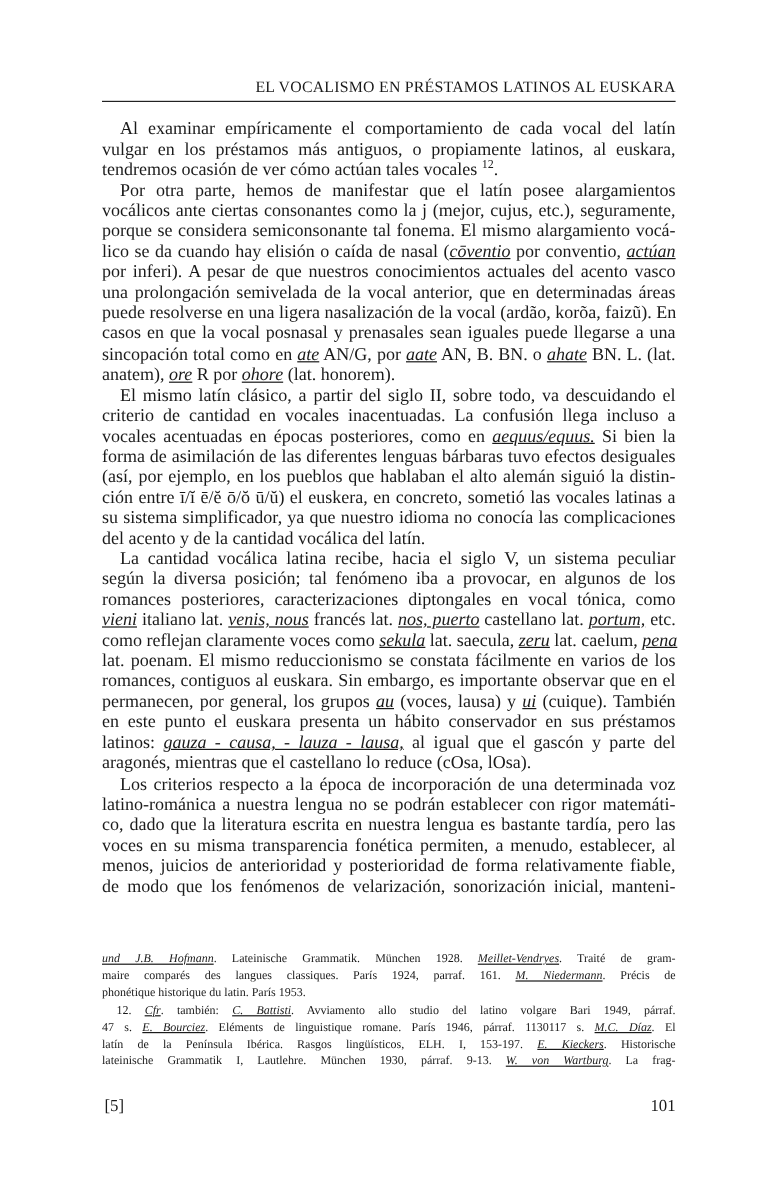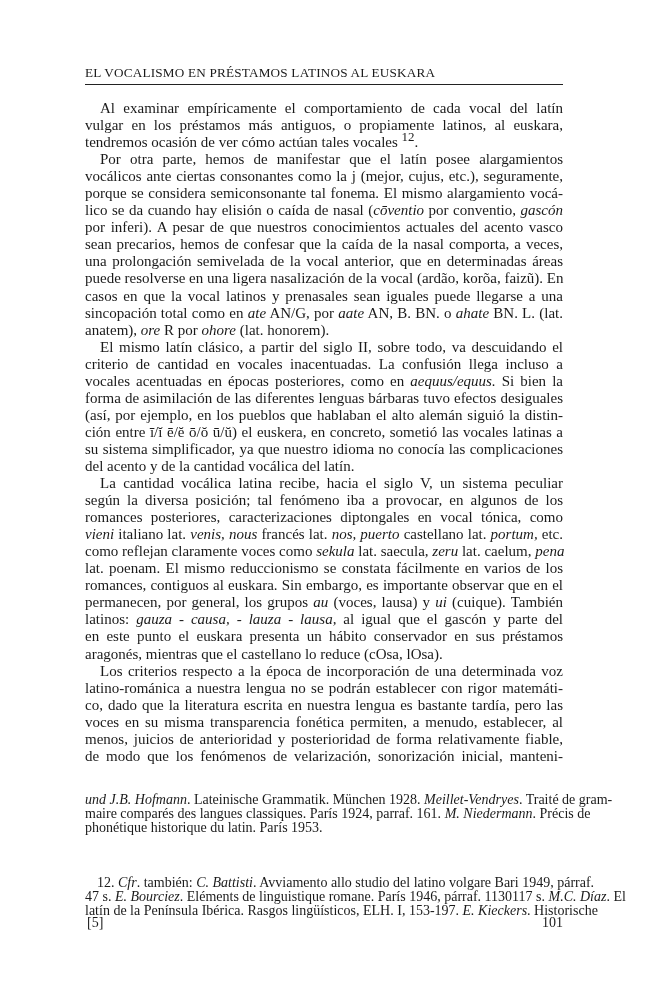--- a/index.html
+++ b/index.html
@@ -1,90 +1,90 @@
 <!DOCTYPE html>
 <html><head>
 <meta charset="utf-8">
 <style>
   html, body { margin: 0; padding: 0; background: #ffffff; }
   body { width: 645px; height: 1000px; position: relative; overflow: hidden;
          font-family: "Liberation Serif", "DejaVu Serif", serif; color: #1a1a1a; }
   .page { position: absolute; left: 0; top: 0; width: 645px; height: 1000px; }
   .running-head { position: absolute; left: 85px; width: 478px; top: 65px;
-                  text-align: left; font-size: 13.2px; letter-spacing: 0.2px; }
+                  text-align: right; font-size: 13.2px; letter-spacing: 0.2px; }
   .head-rule { position: absolute; left: 85px; width: 478px; top: 84px; height: 0;
                border-top: 1px solid #222; }
   .body { position: absolute; left: 85px; width: 478px; top: 100px; }
   .line { display: block; height: 17.05px; line-height: 17.05px; font-size: 15px;
           white-space: nowrap; text-align: justify; text-align-last: justify; }
   .line.last { text-align-last: left; }
   .line.indent { padding-left: 15px; }
   .notes { position: absolute; left: 85px; width: 478px; top: 793px; }
-  .nline { display: block; height: 14.2px; line-height: 14.2px; font-size: 14px;
+  .nline { display: block; height: 14.2px; line-height: 14.2px; font-size: 10px;
            white-space: nowrap; text-align: justify; text-align-last: justify; }
   .nline.last { text-align-last: left; }
-  .nline.indent { padding-left: 12px; margin-top: 40px; }
-  i, .it { font-style: italic; }
+  .nline.indent { padding-left: 12px; }
+  i, .it { font-style: italic; text-decoration: underline; }
   .folio-left { position: absolute; left: 87px; top: 915px; font-size: 14px; }
   .folio-right { position: absolute; right: 82px; top: 915px; font-size: 14px; }
-  sup { font-size: 13px; line-height: 0; }
+  sup { font-size: 10px; line-height: 0; }
 </style>
 </head>
 <body>
 
 <div class="page">
   <div class="running-head">EL VOCALISMO EN PRÉSTAMOS LATINOS AL EUSKARA</div>
   <div class="head-rule"></div>
 
   <div class="body" id="body-text">
       <span class="line indent"><span>Al examinar empíricamente el comportamiento de cada vocal del latín</span></span>
       <span class="line"><span>vulgar en los préstamos más antiguos, o propiamente latinos, al euskara,</span></span>
       <span class="line last"><span>tendremos ocasión de ver cómo actúan tales vocales </span><sup>12</sup><span>.</span></span>
       <span class="line indent"><span>Por otra parte, hemos de manifestar que el latín posee alargamientos</span></span>
       <span class="line"><span>vocálicos ante ciertas consonantes como la j (mejor, cujus, etc.), seguramente,</span></span>
       <span class="line"><span>porque se considera semiconsonante tal fonema. El mismo alargamiento vocá-</span></span>
-      <span class="line"><span>lico se da cuando hay elisión o caída de nasal (</span><i>cōventio</i><span> por conventio, </span><i>gascón</i></span>
+      <span class="line"><span>lico se da cuando hay elisión o caída de nasal (</span><i>cōventio</i><span> por conventio, </span><i>actúan</i></span>
       <span class="line"><span>por inferi). A pesar de que nuestros conocimientos actuales del acento vasco</span></span>
-      <span class="line"><span>sean precarios, hemos de confesar que la caída de la nasal comporta, a veces,</span></span>
       <span class="line"><span>una prolongación semivelada de la vocal anterior, que en determinadas áreas</span></span>
       <span class="line"><span>puede resolverse en una ligera nasalización de la vocal (ardão, korõa, faizũ). En</span></span>
-      <span class="line"><span>casos en que la vocal latinos y prenasales sean iguales puede llegarse a una</span></span>
+      <span class="line"><span>casos en que la vocal posnasal y prenasales sean iguales puede llegarse a una</span></span>
       <span class="line"><span>sincopación total como en </span><i>ate</i><span> AN/G, por </span><i>aate</i><span> AN, B. BN. o </span><i>ahate</i><span> BN. L. (lat.</span></span>
       <span class="line last"><span>anatem), </span><i>ore</i><span> R por </span><i>ohore</i><span> (lat. honorem).</span></span>
       <span class="line indent"><span>El mismo latín clásico, a partir del siglo II, sobre todo, va descuidando el</span></span>
       <span class="line"><span>criterio de cantidad en vocales inacentuadas. La confusión llega incluso a</span></span>
       <span class="line"><span>vocales acentuadas en épocas posteriores, como en </span><i>aequus/equus.</i><span> Si bien la</span></span>
       <span class="line"><span>forma de asimilación de las diferentes lenguas bárbaras tuvo efectos desiguales</span></span>
       <span class="line"><span>(así, por ejemplo, en los pueblos que hablaban el alto alemán siguió la distin-</span></span>
       <span class="line"><span>ción entre ī/ĭ ē/ĕ ō/ŏ ū/ŭ) el euskera, en concreto, sometió las vocales latinas a</span></span>
       <span class="line"><span>su sistema simplificador, ya que nuestro idioma no conocía las complicaciones</span></span>
       <span class="line last"><span>del acento y de la cantidad vocálica del latín.</span></span>
       <span class="line indent"><span>La cantidad vocálica latina recibe, hacia el siglo V, un sistema peculiar</span></span>
       <span class="line"><span>según la diversa posición; tal fenómeno iba a provocar, en algunos de los</span></span>
       <span class="line"><span>romances posteriores, caracterizaciones diptongales en vocal tónica, como</span></span>
       <span class="line"><i>vieni</i><span> italiano lat. </span><i>venis, nous</i><span> francés lat. </span><i>nos, puerto</i><span> castellano lat. </span><i>portum,</i><span> etc.</span></span>
       <span class="line"><span>como reflejan claramente voces como </span><i>sekula</i><span> lat. saecula, </span><i>zeru</i><span> lat. caelum, </span><i>pena</i></span>
       <span class="line"><span>lat. poenam. El mismo reduccionismo se constata fácilmente en varios de los</span></span>
       <span class="line"><span>romances, contiguos al euskara. Sin embargo, es importante observar que en el</span></span>
       <span class="line"><span>permanecen, por general, los grupos </span><i>au</i><span> (voces, lausa) y </span><i>ui</i><span> (cuique). También</span></span>
+      <span class="line"><span>en este punto el euskara presenta un hábito conservador en sus préstamos</span></span>
       <span class="line"><span>latinos: </span><i>gauza - causa, - lauza - lausa,</i><span> al igual que el gascón y parte del</span></span>
-      <span class="line"><span>en este punto el euskara presenta un hábito conservador en sus préstamos</span></span>
       <span class="line last"><span>aragonés, mientras que el castellano lo reduce (cOsa, lOsa).</span></span>
       <span class="line indent"><span>Los criterios respecto a la época de incorporación de una determinada voz</span></span>
       <span class="line"><span>latino-románica a nuestra lengua no se podrán establecer con rigor matemáti-</span></span>
       <span class="line"><span>co, dado que la literatura escrita en nuestra lengua es bastante tardía, pero las</span></span>
       <span class="line"><span>voces en su misma transparencia fonética permiten, a menudo, establecer, al</span></span>
       <span class="line"><span>menos, juicios de anterioridad y posterioridad de forma relativamente fiable,</span></span>
       <span class="line"><span>de modo que los fenómenos de velarización, sonorización inicial, manteni-</span></span>
     </div>
 
   <div class="notes" id="footnotes">
       <span class="nline"><i>und J.B. Hofmann</i><span>. Lateinische Grammatik. München 1928. </span><i>Meillet-Vendryes</i><span>. Traité de gram-</span></span>
       <span class="nline"><span>maire comparés des langues classiques. París 1924, parraf. 161. </span><i>M. Niedermann</i><span>. Précis de</span></span>
       <span class="nline last"><span>phonétique historique du latin. París 1953.</span></span>
       <span class="nline indent"><span>12.   </span><i>Cfr</i><span>. también: </span><i>C. Battisti</i><span>. Avviamento allo studio del latino volgare Bari 1949, párraf.</span></span>
       <span class="nline"><span>47 s. </span><i>E. Bourciez</i><span>. Eléments de linguistique romane. París 1946, párraf. 1130117 s. </span><i>M.C. Díaz</i><span>. El</span></span>
       <span class="nline"><span>latín de la Península Ibérica. Rasgos lingüísticos, ELH. I, 153-197. </span><i>E. Kieckers</i><span>. Historische</span></span>
+      <span class="nline"><span>lateinische Grammatik I, Lautlehre. München 1930, párraf. 9-13. </span><i>W. von Wartburg</i><span>. La frag-</span></span>
     </div>
 
   <div class="folio-left">[5]</div>
   <div class="folio-right">101</div>
 </div>
 
 </body></html>

